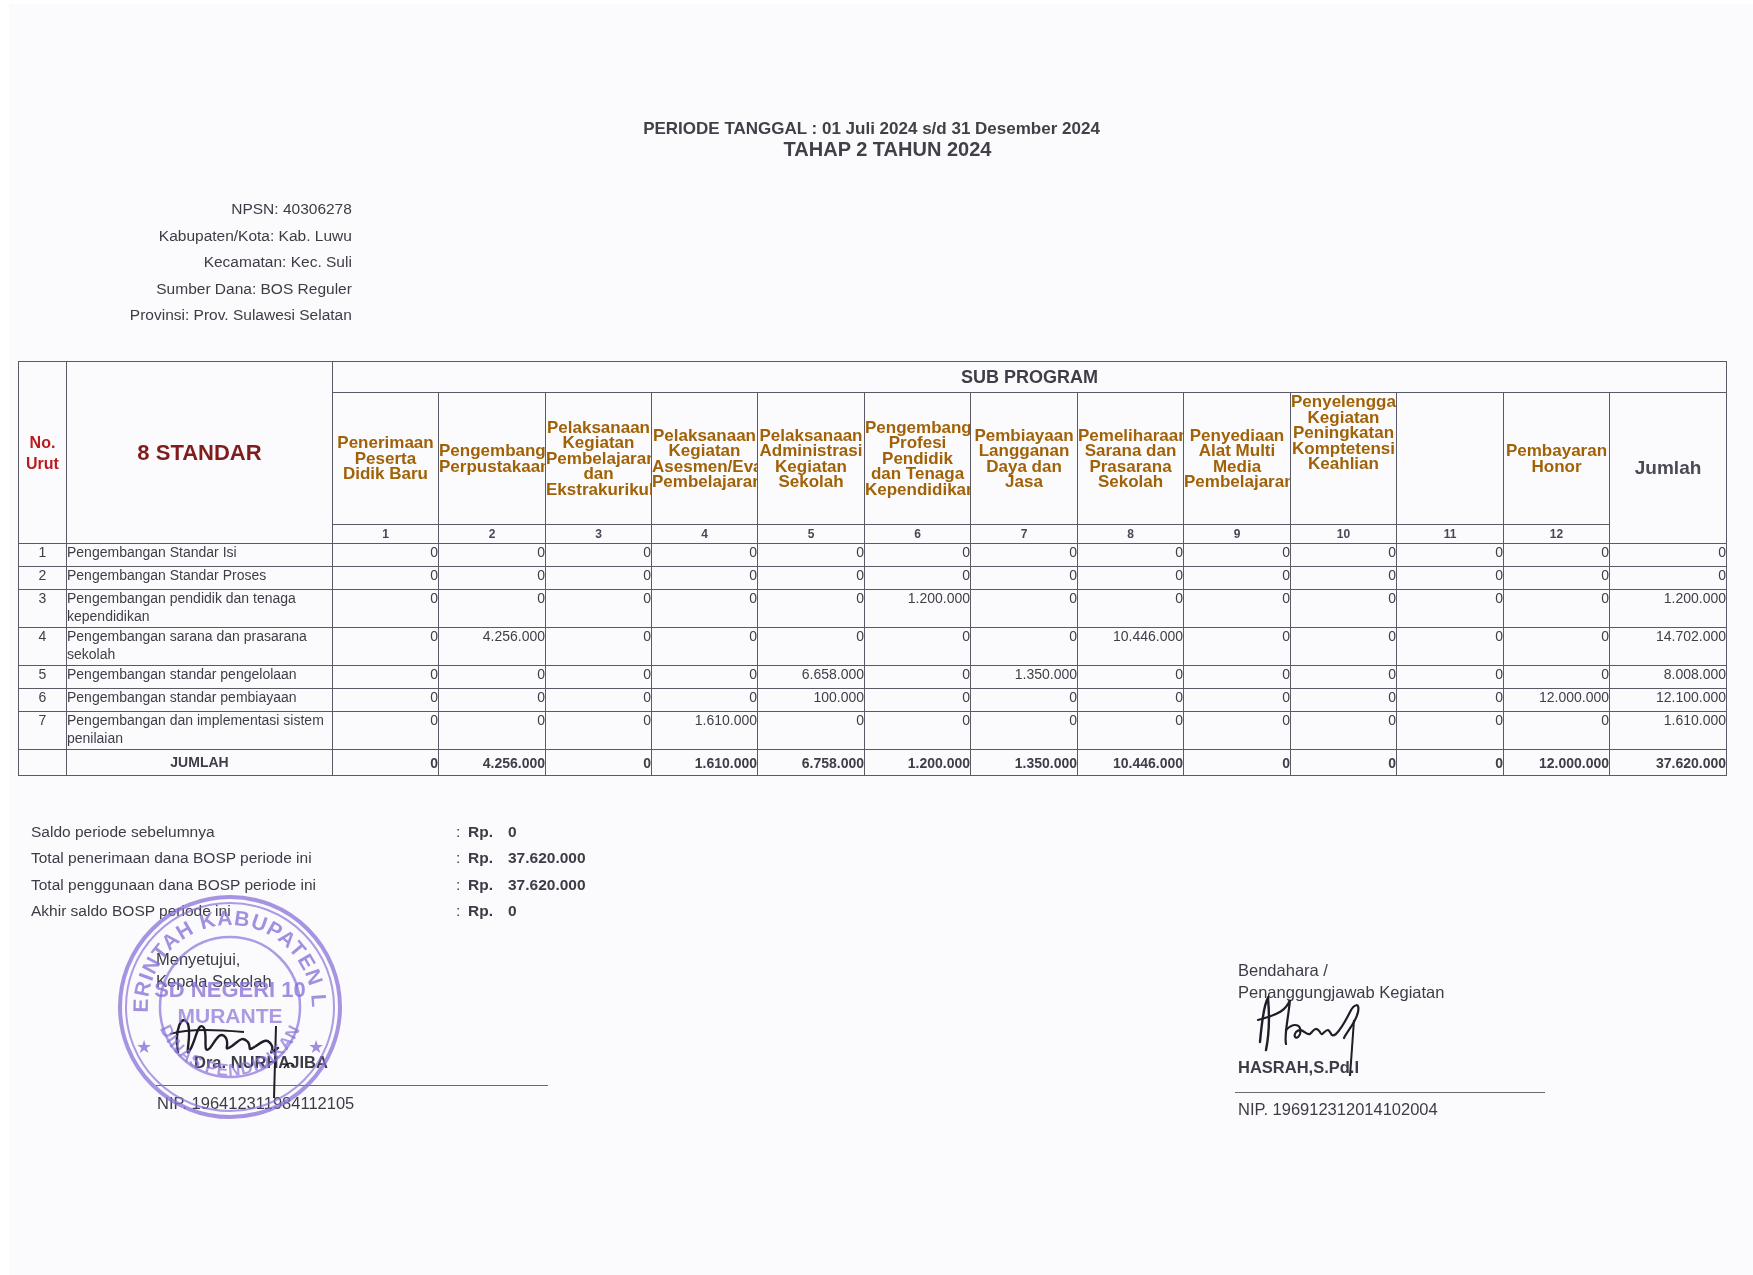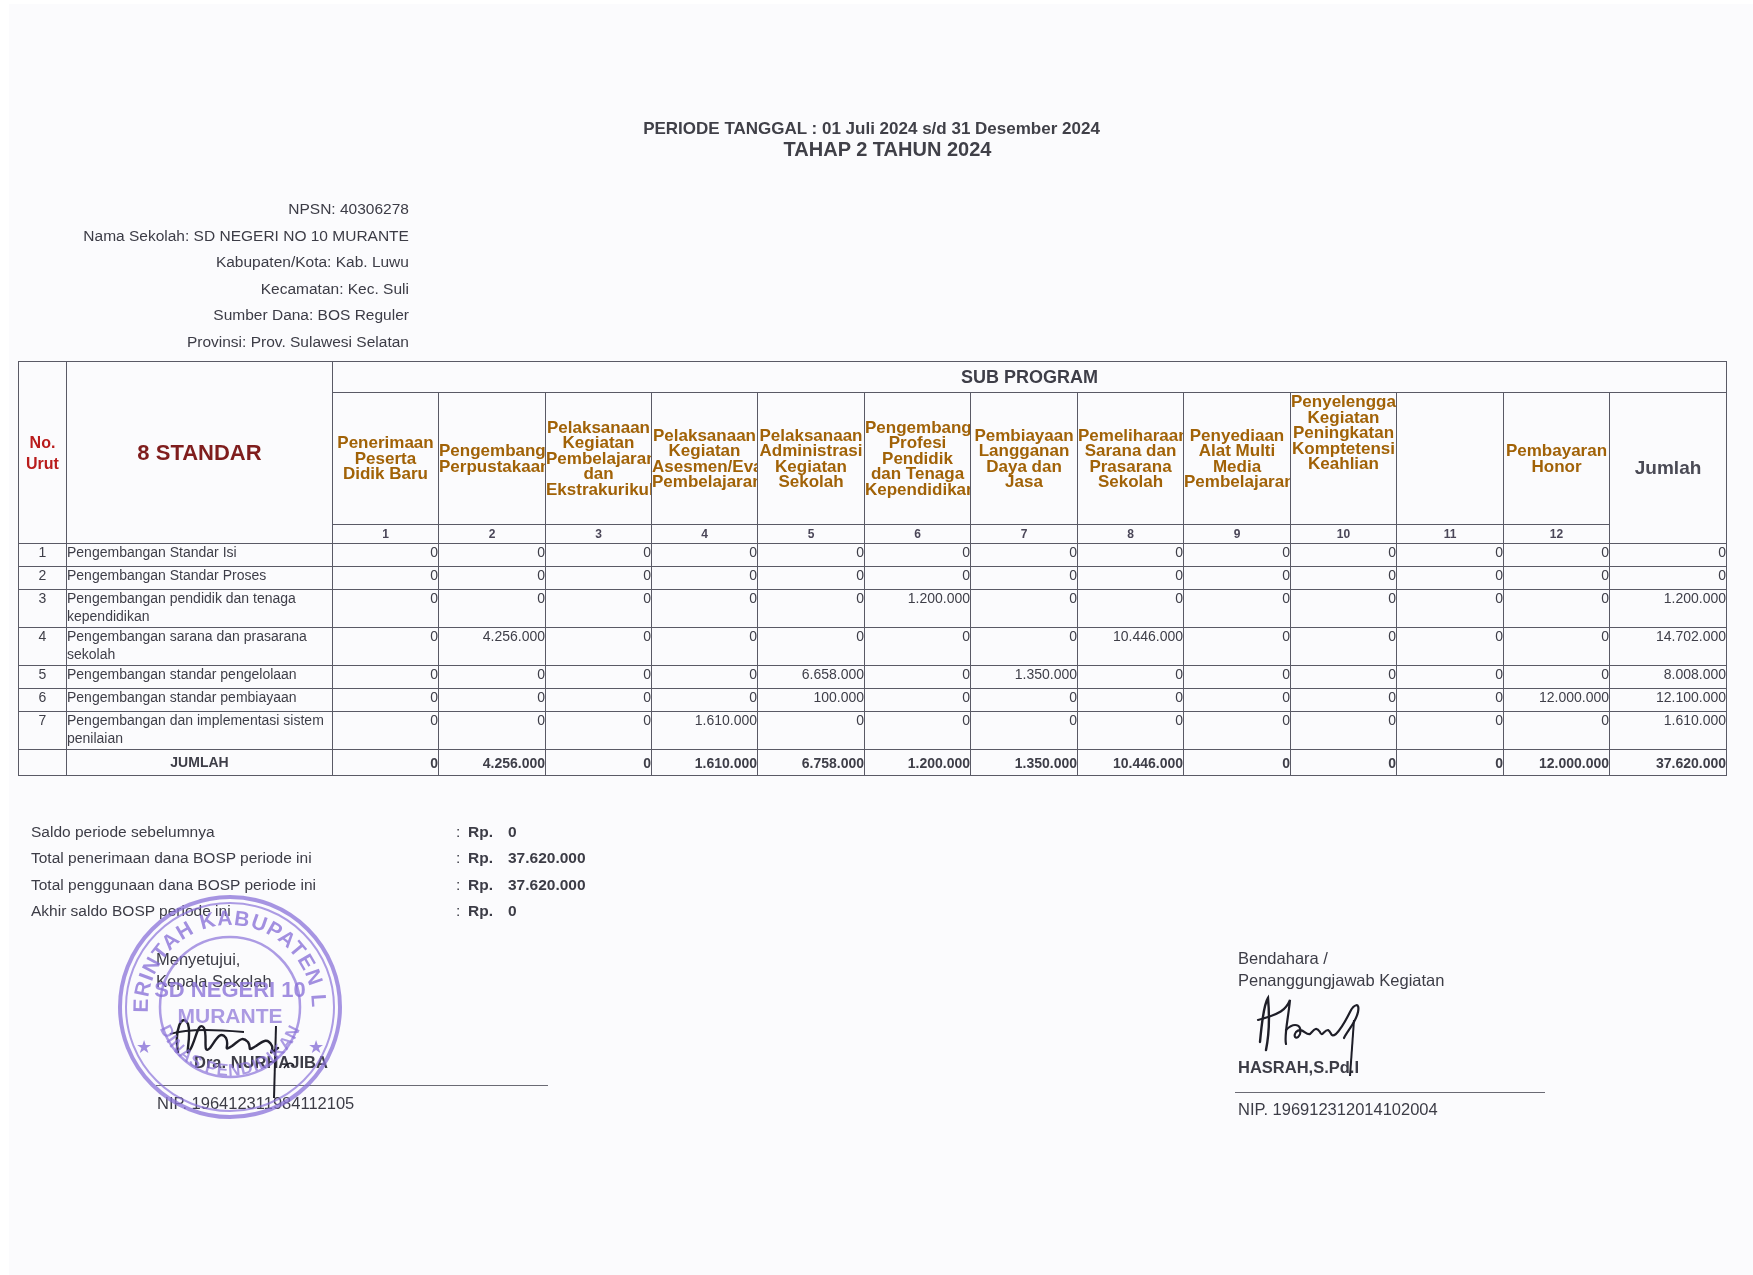--- a/index.html
+++ b/index.html
@@ -175,21 +175,21 @@
     }
     .sig-left-svg { position: absolute; left: 160px; top: 990px; }
 
     .sign-right {
       position: absolute;
       left: 1238px;
       top: 948px;
       font-size: 16.5px;
       color: #3c3c46;
     }
-    .sign-right .l1 { height: 22px; line-height: 20px; white-space: nowrap; }
+    .sign-right .l1 { height: 22px; line-height: 20px; white-space: nowrap; margin-top: 12px; }
     .sign-right .l2 { height: 22px; line-height: 20px; white-space: nowrap; }
     .sign-right .name {
       position: absolute; top: 110px; left: 0;
       font-weight: bold; white-space: nowrap;
     }
     .sign-right .line {
       position: absolute; top: 144px; left: -3px;
       width: 310px; border-top: 1.5px solid #6a6a74;
     }
     .sign-right .nip {
@@ -204,23 +204,20 @@
 <div class="page-edge-left"></div>
 
 <div class="title-block">
   <div class="t2">PERIODE TANGGAL : 01 Juli 2024 s/d 31 Desember 2024</div>
   <div class="t3">TAHAP 2 TAHUN 2024</div>
 </div>
 
 <div class="info">
   <div class="info-row">
     <span class="info-label">NPSN</span><span class="info-value">: 40306278</span>
-  </div>
-  <div class="info-row">
-    <span class="info-label">Nama Sekolah</span><span class="info-value">: SD NEGERI NO 10 MURANTE</span>
   </div>
   <div class="info-row">
     <span class="info-label">Kabupaten/Kota</span><span class="info-value">: Kab. Luwu</span>
   </div>
   <div class="info-row">
     <span class="info-label">Kecamatan</span><span class="info-value">: Kec. Suli</span>
   </div>
   <div class="info-row">
     <span class="info-label">Sumber Dana</span><span class="info-value">: BOS Reguler</span>
   </div>

